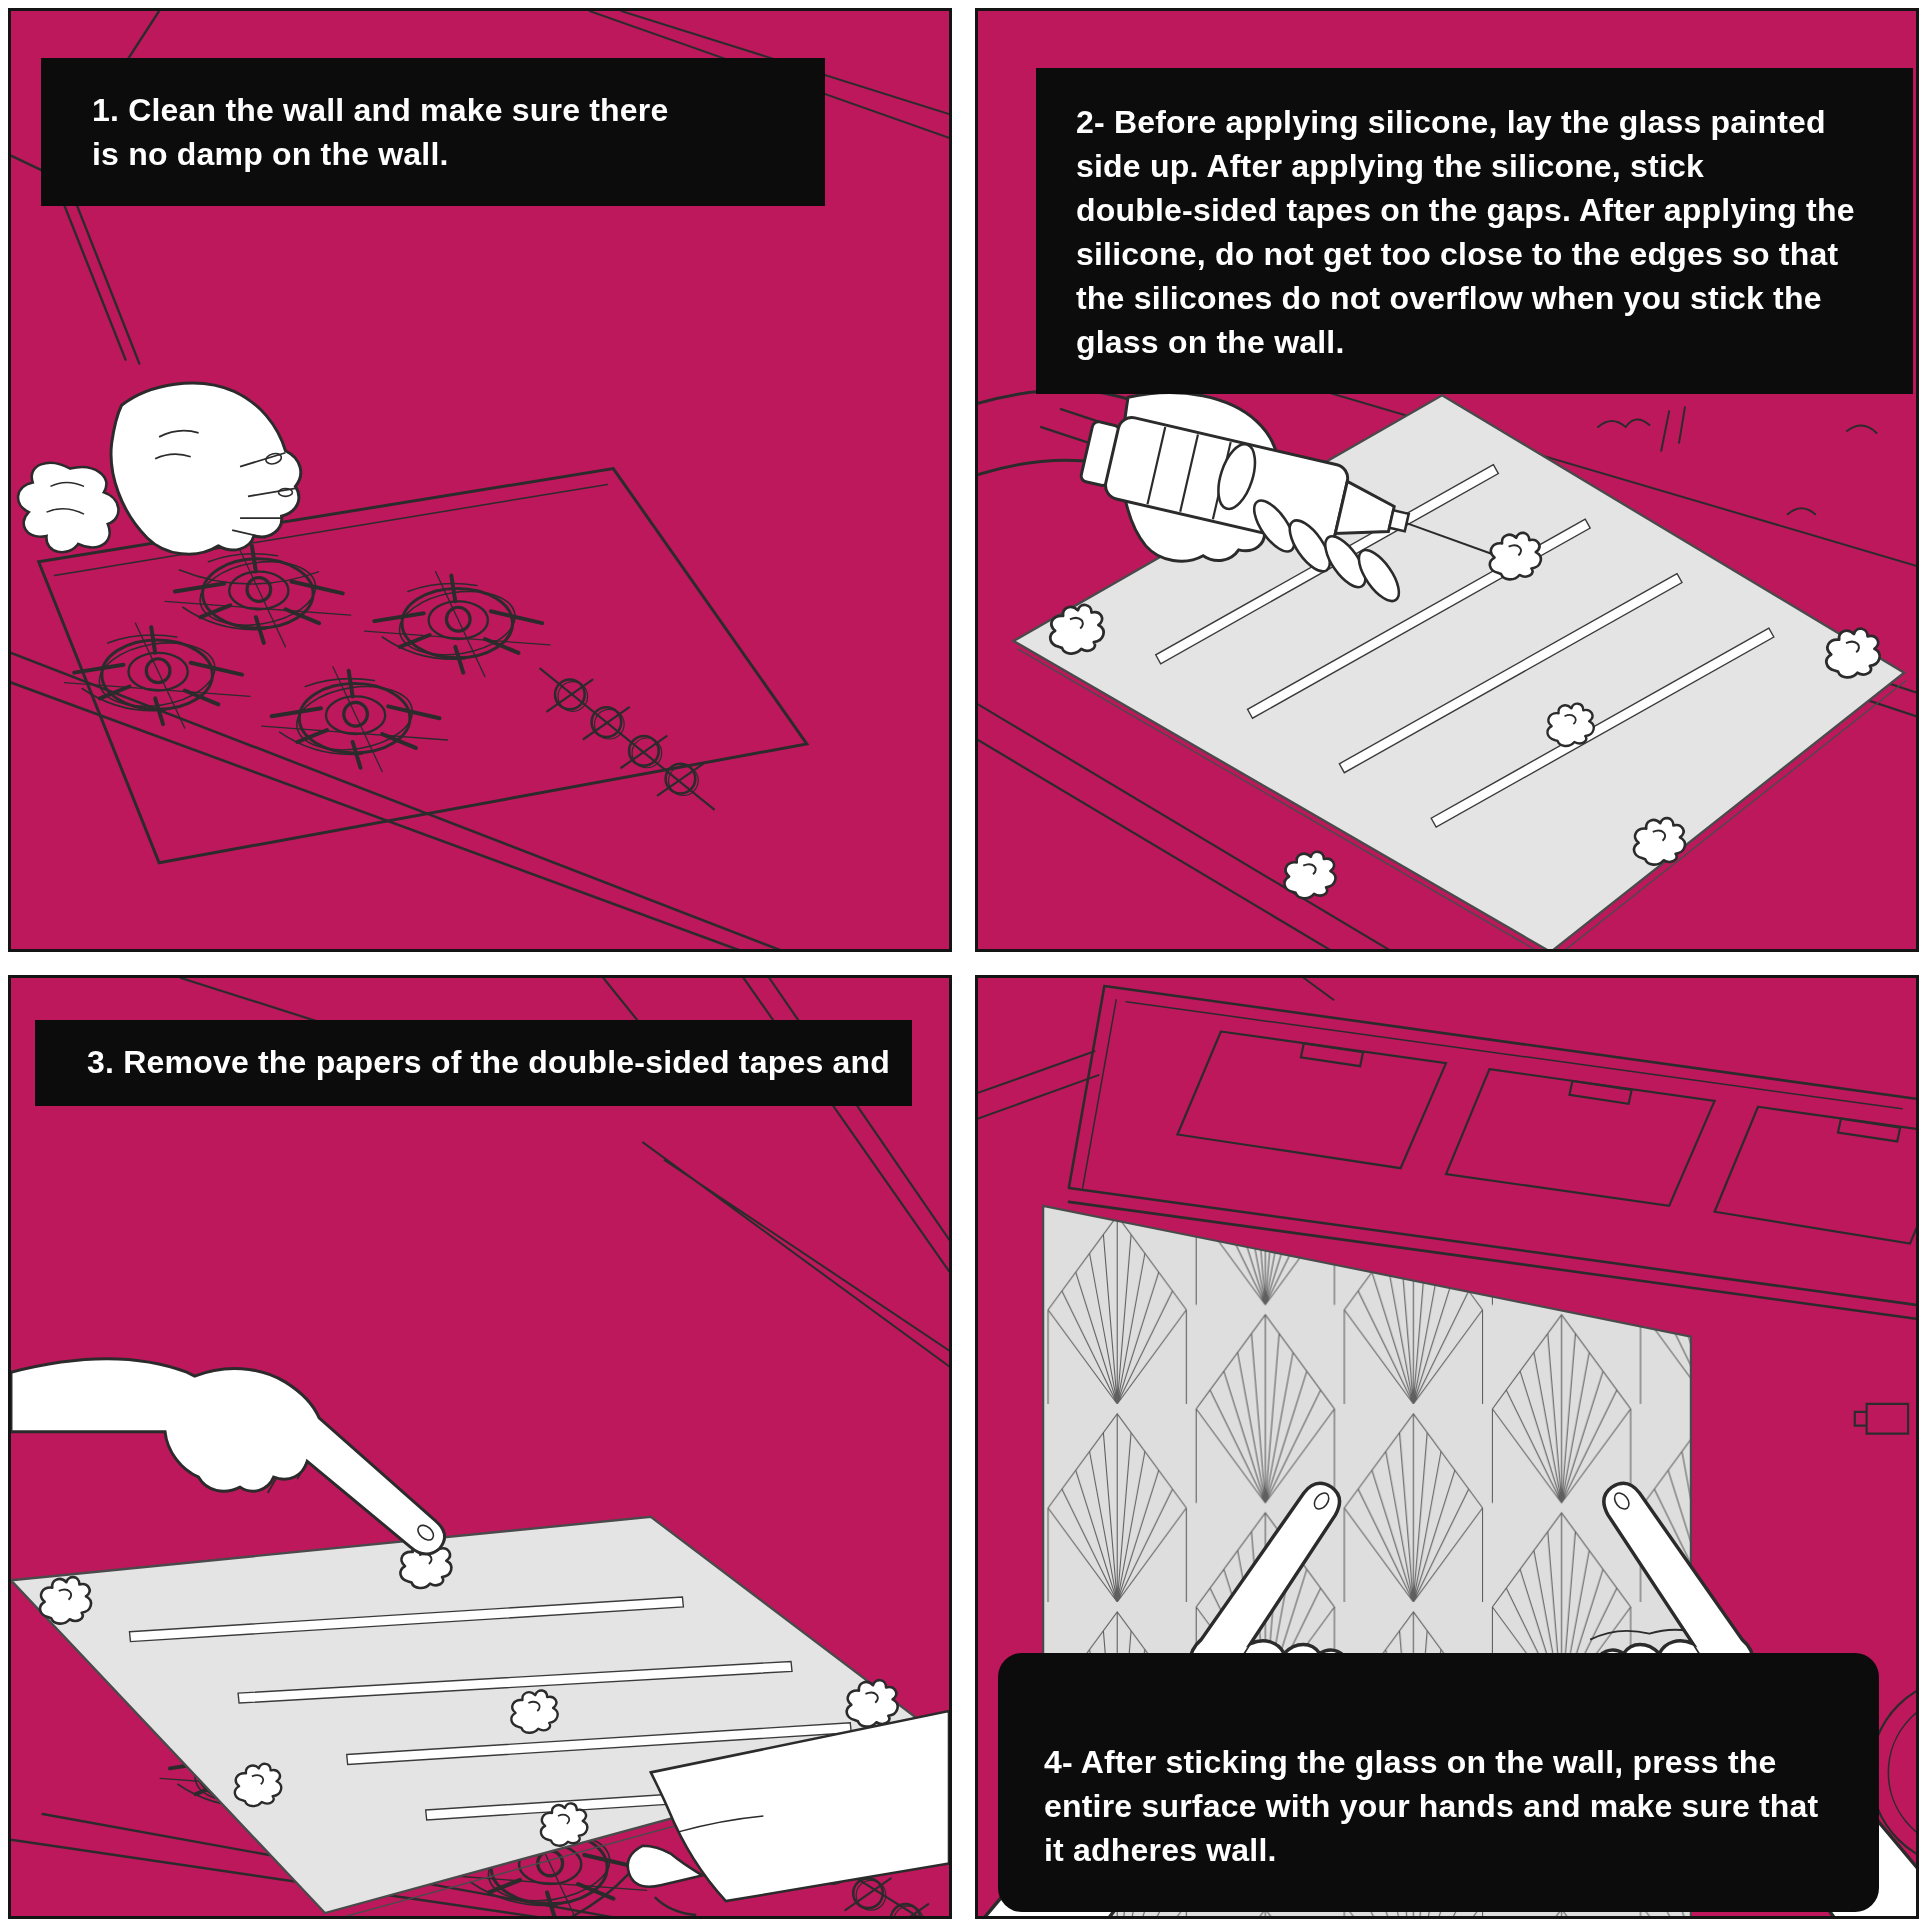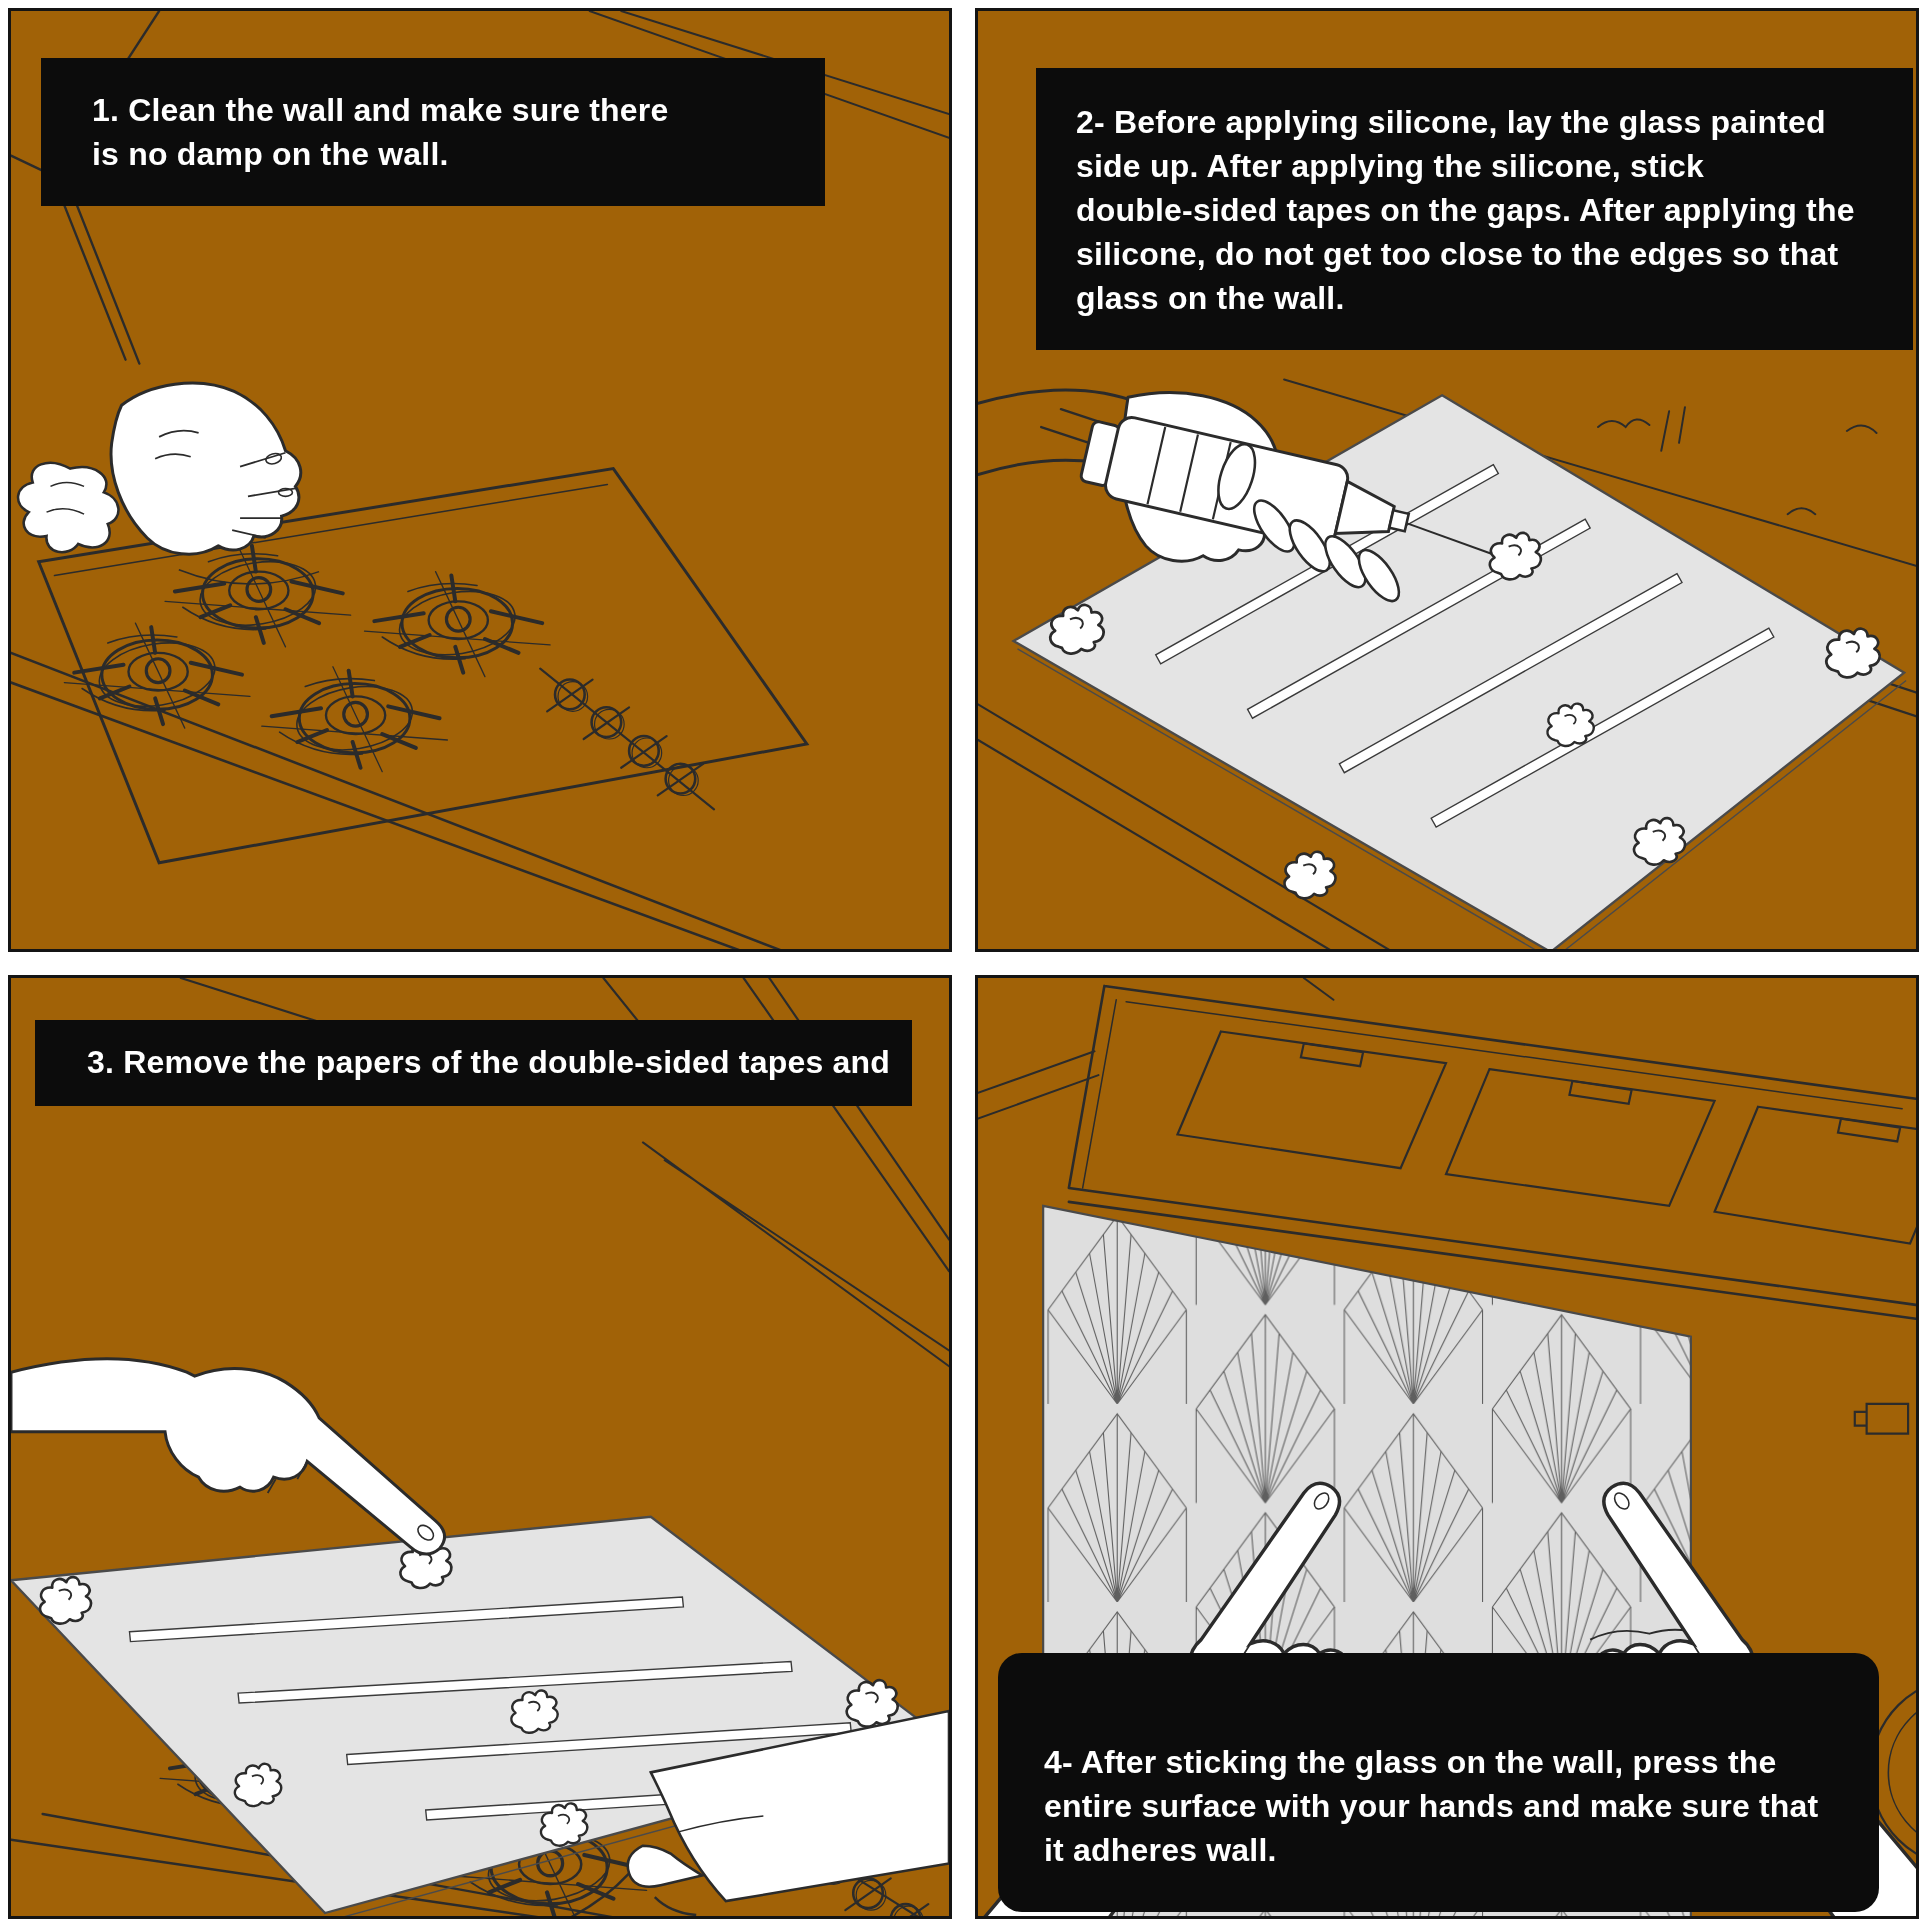--- a/index.html
+++ b/index.html
@@ -1,19 +1,19 @@
 <!DOCTYPE html>
 <html><head>
 <meta charset="utf-8">
 <style>
   html,body{margin:0;padding:0;background:#ffffff;}
   body{width:1927px;height:1927px;font-family:"Liberation Sans",sans-serif;}
   .sheet{box-sizing:border-box;width:1927px;height:1927px;padding:8px;display:grid;
          grid-template-columns:1fr 1fr;grid-template-rows:1fr 1fr;gap:23px;background:#ffffff;}
-  .panel{position:relative;border:3px solid #141414;background:#a16207;overflow:hidden;}
+  .panel{position:relative;border:3px solid #141414;background:#be185d;overflow:hidden;}
   .art{position:absolute;inset:0;width:100%;height:100%;display:block;}
   .caption{position:absolute;box-sizing:border-box;background:#0c0c0c;color:#ffffff;
            font-weight:700;font-size:32px;line-height:44px;letter-spacing:0.2px;z-index:5;}
   .caption div{white-space:nowrap;}
   #cap1{left:30px;top:47px;width:784px;padding:30px 20px 30px 51px;}
   #cap2{left:26px;top:57px;width:877px;padding:32px 20px 30px 40px;margin-left:32px;}
   #cap3{left:24px;top:42px;width:877px;padding:20px 16px 22px 52px;}
   #cap4{left:20px;bottom:4px;width:881px;padding:87px 26px 40px 46px;border-radius:24px;}
 </style>
 </head>
@@ -136,20 +136,21 @@
         <ellipse cx="406" cy="570" rx="13" ry="30" fill="#ffffff" stroke="#2b2b2b" stroke-width="2.6" transform="rotate(-35 406 570)"></ellipse>
         <ellipse cx="262" cy="470" rx="16" ry="34" fill="#ffffff" stroke="#2b2b2b" stroke-width="2.6" transform="rotate(18 262 470)"></ellipse>
       </g>
     </svg>
 
     <div class="caption" id="cap2">
       <div>2- Before applying silicone, lay the glass painted</div>
       <div>side up. After applying the silicone, stick</div>
       <div>double-sided tapes on the gaps. After applying the</div>
       <div>silicone, do not get too close to the edges so that</div>
+      <div>the silicones do not overflow when you stick the</div>
       <div>glass on the wall.</div>
     </div>
   </div>
 
   <div class="panel">
     <svg class="art" viewBox="0 0 950 947" preserveAspectRatio="none">
       <defs>
         <g id="burner3" stroke="#2b2b2b" fill="none" stroke-linecap="round">
           <ellipse rx="56" ry="35" stroke-width="3"></ellipse>
           <ellipse rx="59" ry="31" stroke-width="1.6" transform="rotate(-9)"></ellipse>

